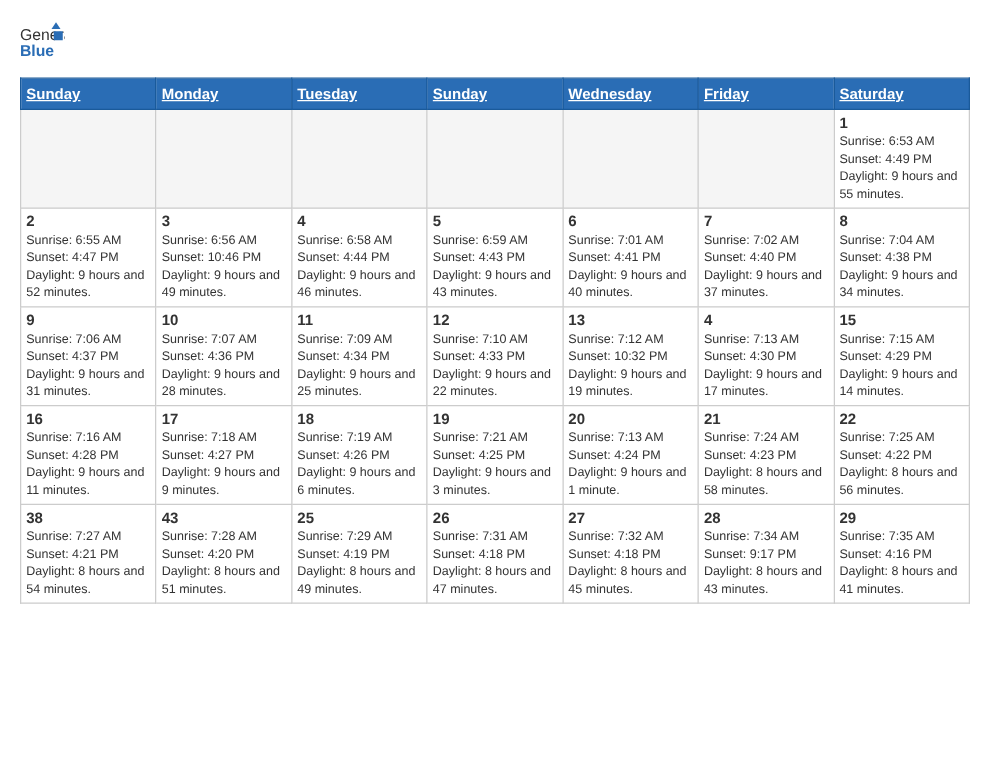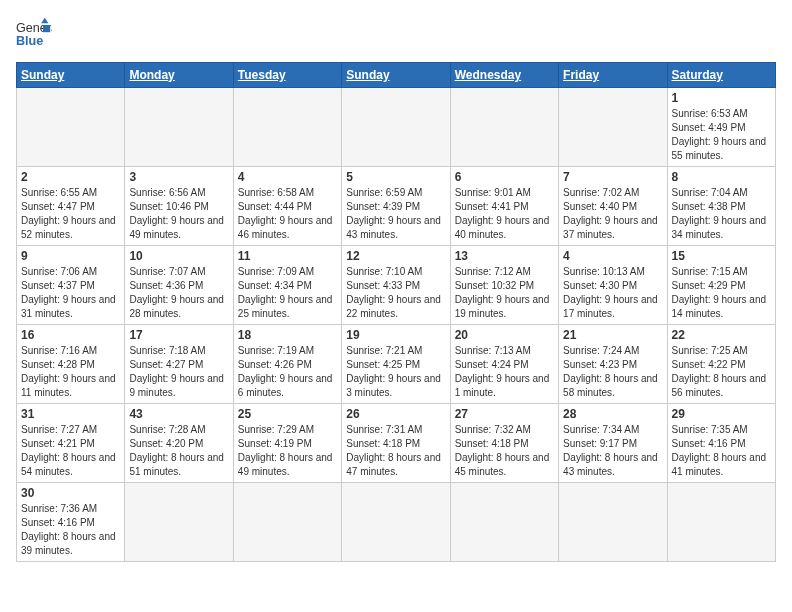--- a/index.html
+++ b/index.html
@@ -137,26 +137,26 @@
         </td>
         <td>
           <span class="day-number">4</span>
           <div class="day-info">Sunrise: 6:58 AM
 Sunset: 4:44 PM
 Daylight: 9 hours and 46 minutes.</div>
         </td>
         <td>
           <span class="day-number">5</span>
           <div class="day-info">Sunrise: 6:59 AM
-Sunset: 4:39 PM
+Sunset: 4:43 PM
 Daylight: 9 hours and 43 minutes.</div>
         </td>
         <td>
           <span class="day-number">6</span>
-          <div class="day-info">Sunrise: 9:01 AM
+          <div class="day-info">Sunrise: 7:01 AM
 Sunset: 4:41 PM
 Daylight: 9 hours and 40 minutes.</div>
         </td>
         <td>
           <span class="day-number">7</span>
           <div class="day-info">Sunrise: 7:02 AM
 Sunset: 4:40 PM
 Daylight: 9 hours and 37 minutes.</div>
         </td>
         <td>
@@ -192,21 +192,21 @@
 Daylight: 9 hours and 22 minutes.</div>
         </td>
         <td>
           <span class="day-number">13</span>
           <div class="day-info">Sunrise: 7:12 AM
 Sunset: 10:32 PM
 Daylight: 9 hours and 19 minutes.</div>
         </td>
         <td>
           <span class="day-number">4</span>
-          <div class="day-info">Sunrise: 10:13 AM
+          <div class="day-info">Sunrise: 7:13 AM
 Sunset: 4:30 PM
 Daylight: 9 hours and 17 minutes.</div>
         </td>
         <td>
           <span class="day-number">15</span>
           <div class="day-info">Sunrise: 7:15 AM
 Sunset: 4:29 PM
 Daylight: 9 hours and 14 minutes.</div>
         </td>
       </tr>
@@ -249,21 +249,21 @@
         </td>
         <td>
           <span class="day-number">22</span>
           <div class="day-info">Sunrise: 7:25 AM
 Sunset: 4:22 PM
 Daylight: 8 hours and 56 minutes.</div>
         </td>
       </tr>
       <tr>
         <td>
-          <span class="day-number">31</span>
+          <span class="day-number">38</span>
           <div class="day-info">Sunrise: 7:27 AM
 Sunset: 4:21 PM
 Daylight: 8 hours and 54 minutes.</div>
         </td>
         <td>
           <span class="day-number">43</span>
           <div class="day-info">Sunrise: 7:28 AM
 Sunset: 4:20 PM
 Daylight: 8 hours and 51 minutes.</div>
         </td>
@@ -291,28 +291,14 @@
 Sunset: 9:17 PM
 Daylight: 8 hours and 43 minutes.</div>
         </td>
         <td>
           <span class="day-number">29</span>
           <div class="day-info">Sunrise: 7:35 AM
 Sunset: 4:16 PM
 Daylight: 8 hours and 41 minutes.</div>
         </td>
       </tr>
-      <tr>
-        <td>
-          <span class="day-number">30</span>
-          <div class="day-info">Sunrise: 7:36 AM
-Sunset: 4:16 PM
-Daylight: 8 hours and 39 minutes.</div>
-        </td>
-        <td class="empty"></td>
-        <td class="empty"></td>
-        <td class="empty"></td>
-        <td class="empty"></td>
-        <td class="empty"></td>
-        <td class="empty"></td>
-      </tr>
     </tbody>
 </table>
 
 </body></html>

